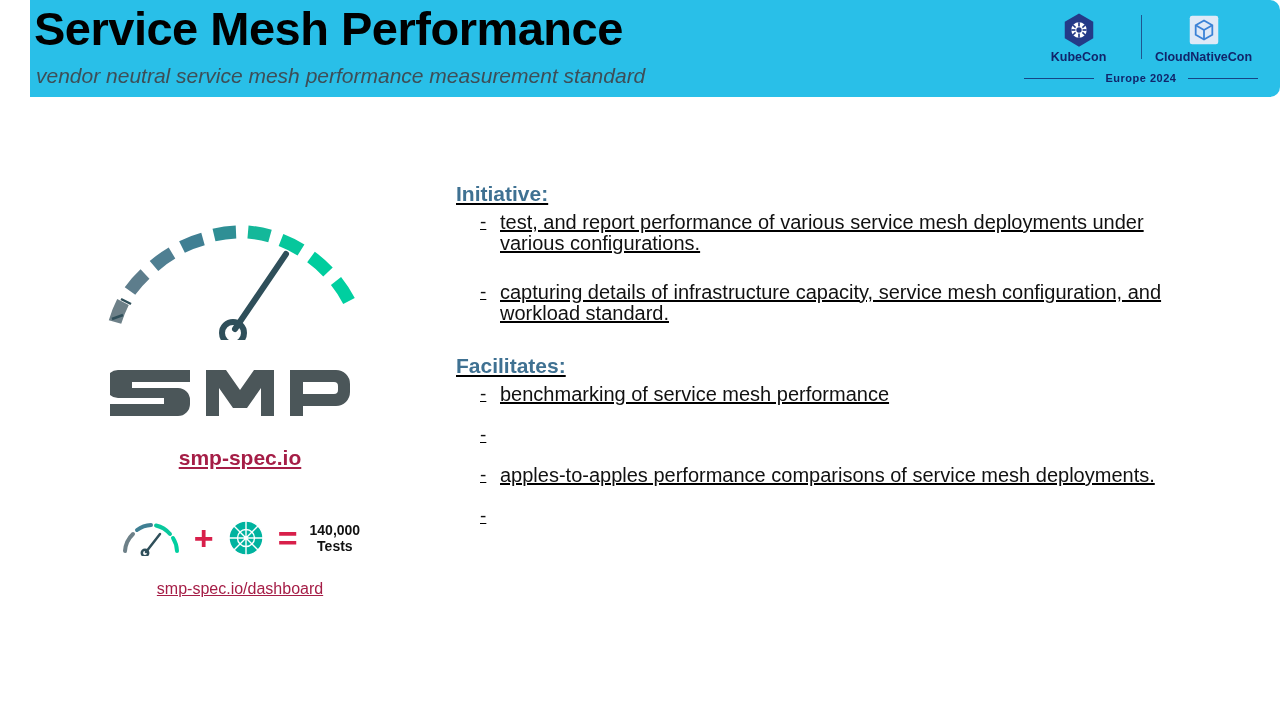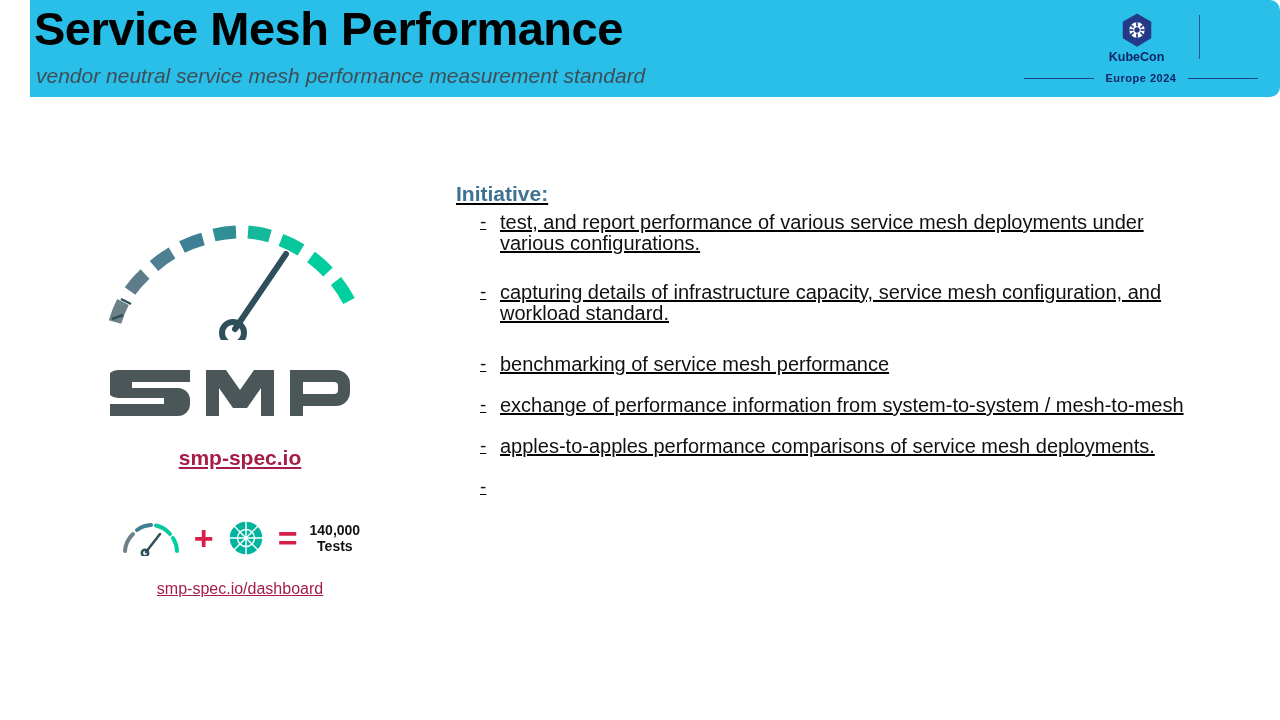--- a/index.html
+++ b/index.html
@@ -233,20 +233,28 @@
             <rect x="38" y="30.6" width="7" height="2.8"></rect>
             <rect x="22.5" y="22" width="2.6" height="7" transform="rotate(-45 23.8 25.5)"></rect>
             <rect x="38.9" y="22" width="2.6" height="7" transform="rotate(45 40.2 25.5)"></rect>
             <rect x="22.5" y="35" width="2.6" height="7" transform="rotate(45 23.8 38.5)"></rect>
             <rect x="38.9" y="35" width="2.6" height="7" transform="rotate(-45 40.2 38.5)"></rect>
           </g>
         </svg>
         <div class="kc-name">KubeCon</div>
       </div>
       <div class="kc-divider"></div>
+      <div class="kc-col">
+        <svg class="kc-mark" viewBox="0 0 64 64">
+          <rect x="8" y="8" width="48" height="48" rx="4" fill="#dfe9f7"></rect>
+          <path d="M32 16 L46 24 L46 40 L32 48 L18 40 L18 24 Z" fill="none" stroke="#3b82d6" stroke-width="3"></path>
+          <path d="M18 24 L32 32 L46 24 M32 32 L32 48" fill="none" stroke="#3b82d6" stroke-width="3"></path>
+        </svg>
+        <div class="kc-name">CloudNativeCon</div>
+      </div>
     </div>
     <div class="kc-line left"></div>
     <div class="kc-line right"></div>
     <div class="kc-bottom">Europe 2024</div>
   </div>
 </div>
 
 <div class="left-col">
 
   <div class="gauge-wrap">
@@ -324,27 +332,27 @@
   </div>
 
   <div class="section tight" style="margin-top:28px;">
     <div class="bullet">
       <span class="dash">-</span>
       <span class="btext">capturing details of infrastructure capacity, service mesh configuration, and workload standard.</span>
     </div>
   </div>
 
   <div class="section facilitates" style="margin-top:30px;">
+    <div class="section-title">Facilitates:</div>
     <div class="bullet">
       <span class="dash">-</span>
       <span class="btext">benchmarking of service mesh performance</span>
     </div>
     <div class="bullet">
       <span class="dash">-</span>
-      <span class="btext">exchange of performance information from system-to-system / mesh-to-mesh</span>
     </div>
     <div class="bullet">
       <span class="dash">-</span>
       <span class="btext">apples-to-apples performance comparisons of service mesh deployments.</span>
     </div>
     <div class="bullet">
       <span class="dash">-</span>
     </div>
   </div>
 </div>

